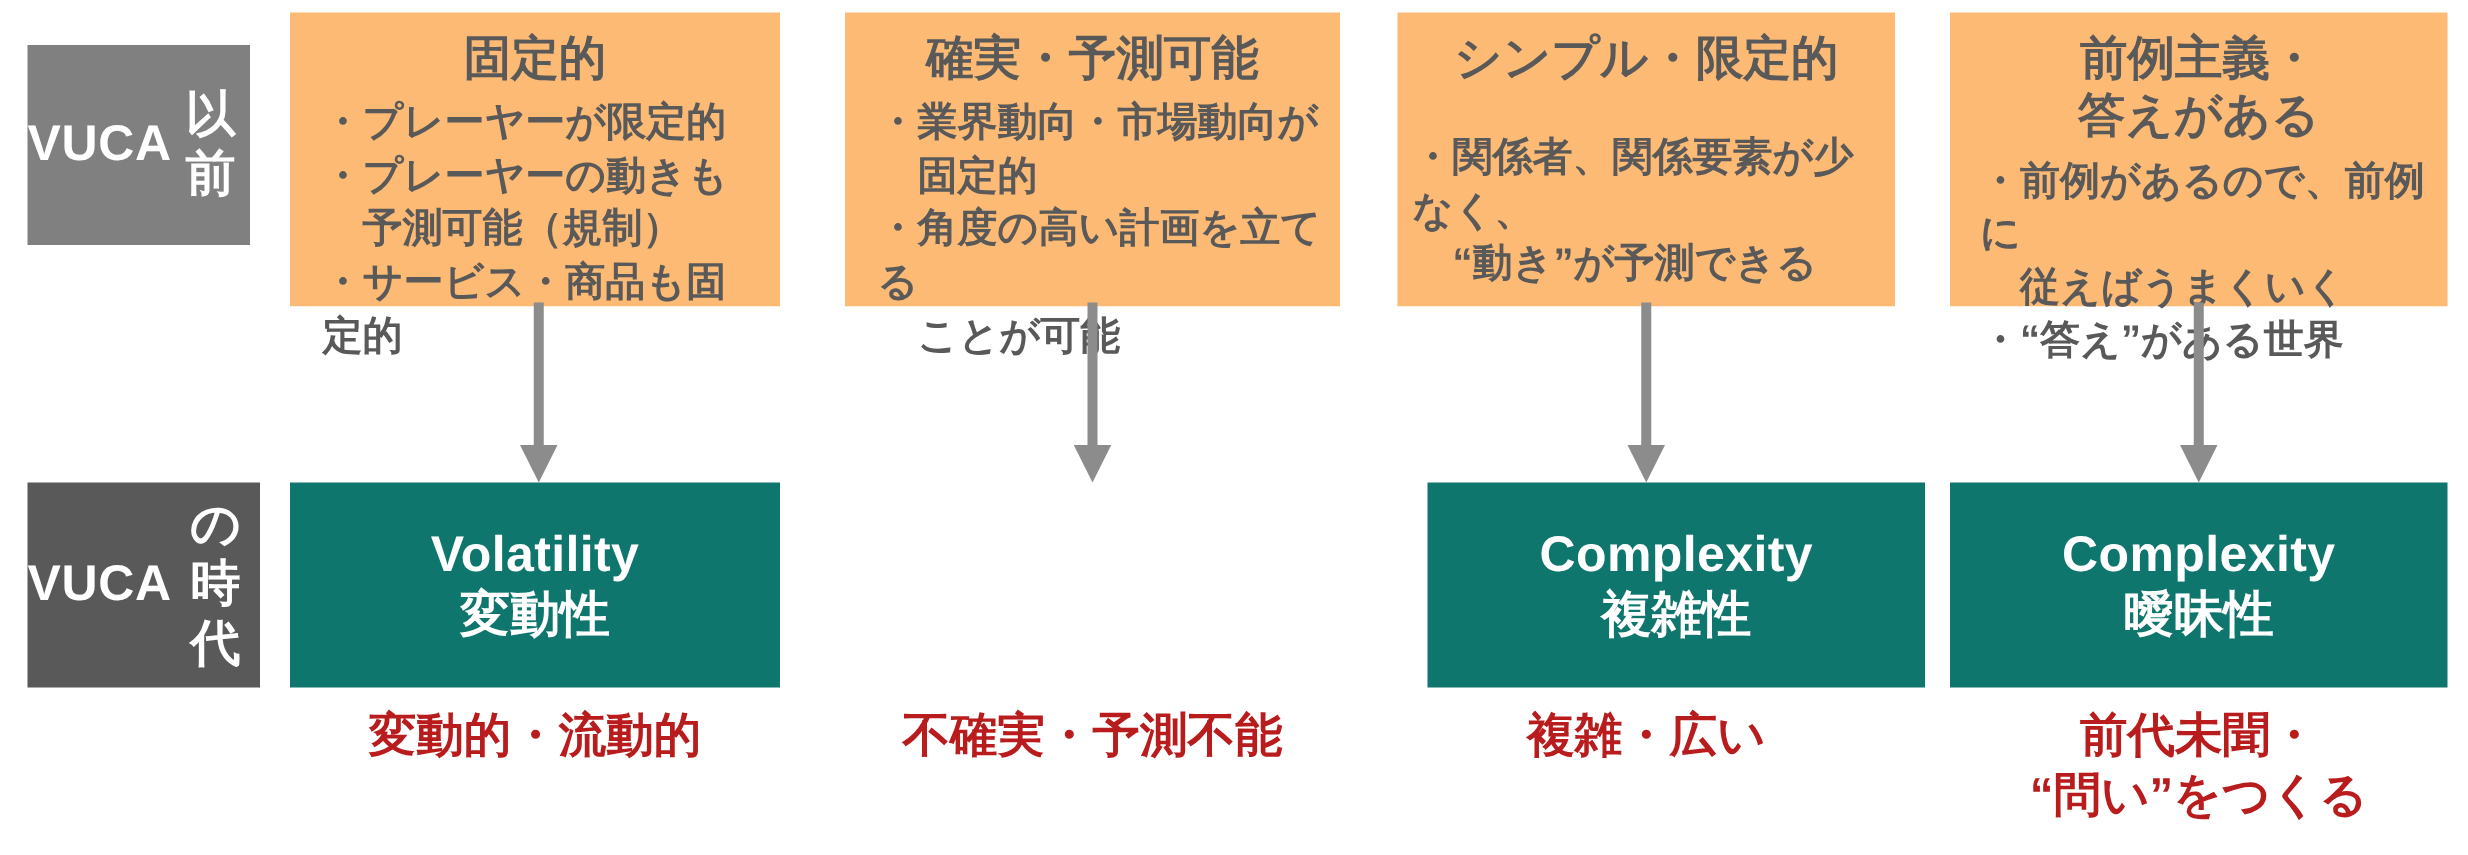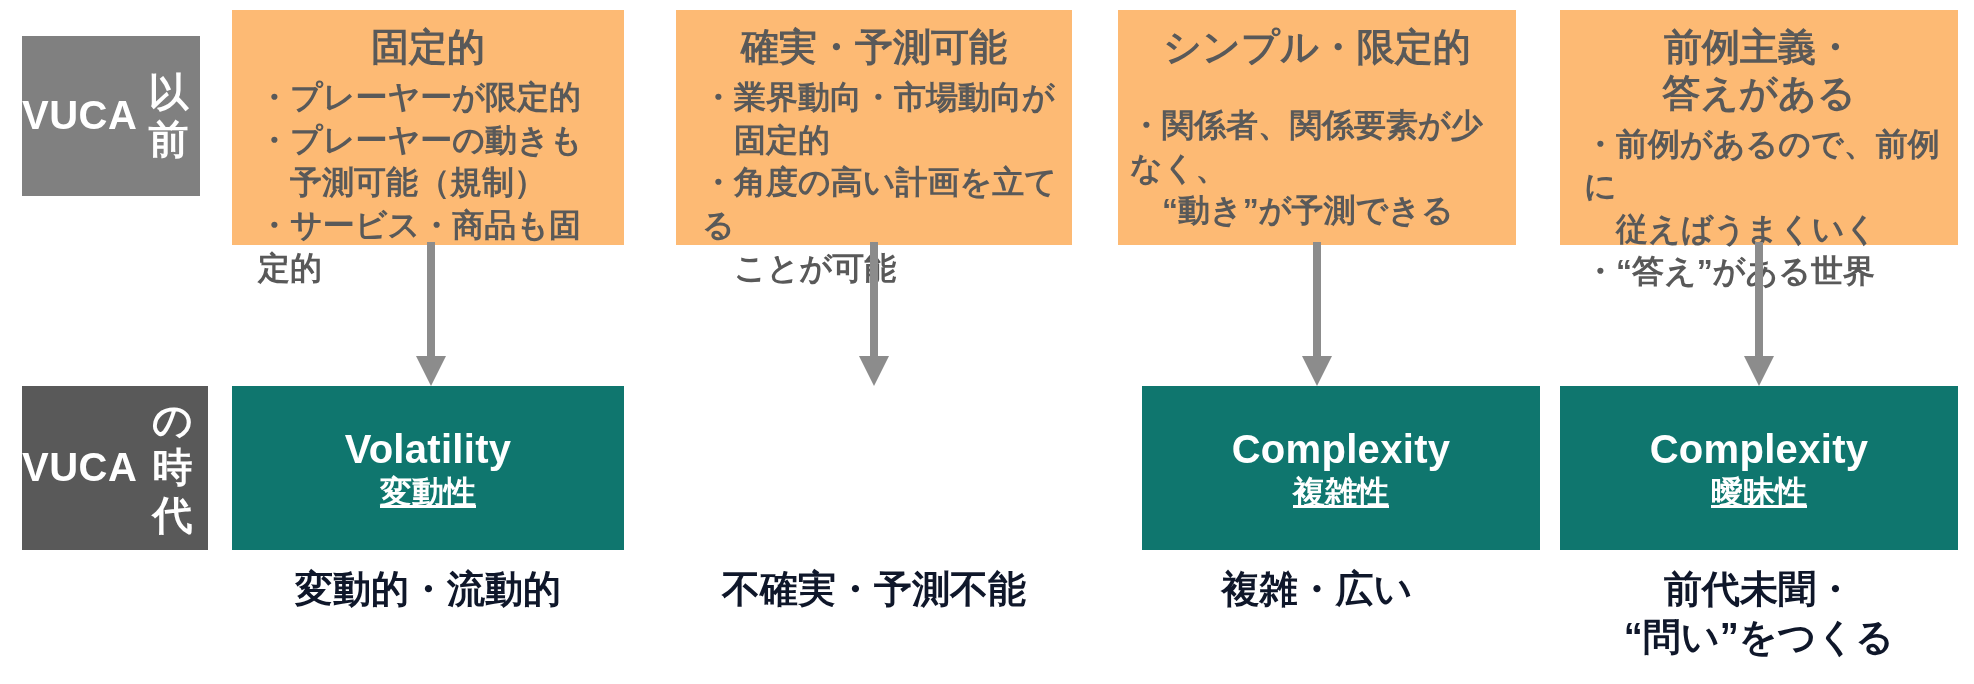--- a/index.html
+++ b/index.html
@@ -133,35 +133,35 @@
     display: flex;
     flex-direction: column;
     align-items: center;
     justify-content: center;
     color: #ffffff;
     font-weight: bold;
     line-height: 1.2;
     text-align: center;
   }
   .vuca-en { font-size: 40px; letter-spacing: 0.3px; }
-  .vuca-ja { font-size: 32px; text-decoration: underline; }
+  .vuca-ja { font-size: 40px; }
 
   #vuca-0 { left: 232px;  width: 392px; }
   #vuca-1 { left: 676px;  width: 396px; }
   #vuca-2 { left: 1118px; width: 398px; margin-left: 24px; }
   #vuca-3 { left: 1560px; width: 398px; }
 
   
   .caption {
     position: absolute;
     top: 566px;
     text-align: center;
     font-size: 38px;
     font-weight: bold;
-    color: #0f172a;
+    color: #b91c1c;
     line-height: 1.25;
     white-space: pre-line;
   }
   #caption-0 { left: 232px;  width: 392px; }
   #caption-1 { left: 676px;  width: 396px; }
   #caption-2 { left: 1118px; width: 398px; }
   #caption-3 { left: 1560px; width: 398px; }
 </style>
 </head>
 <body>

